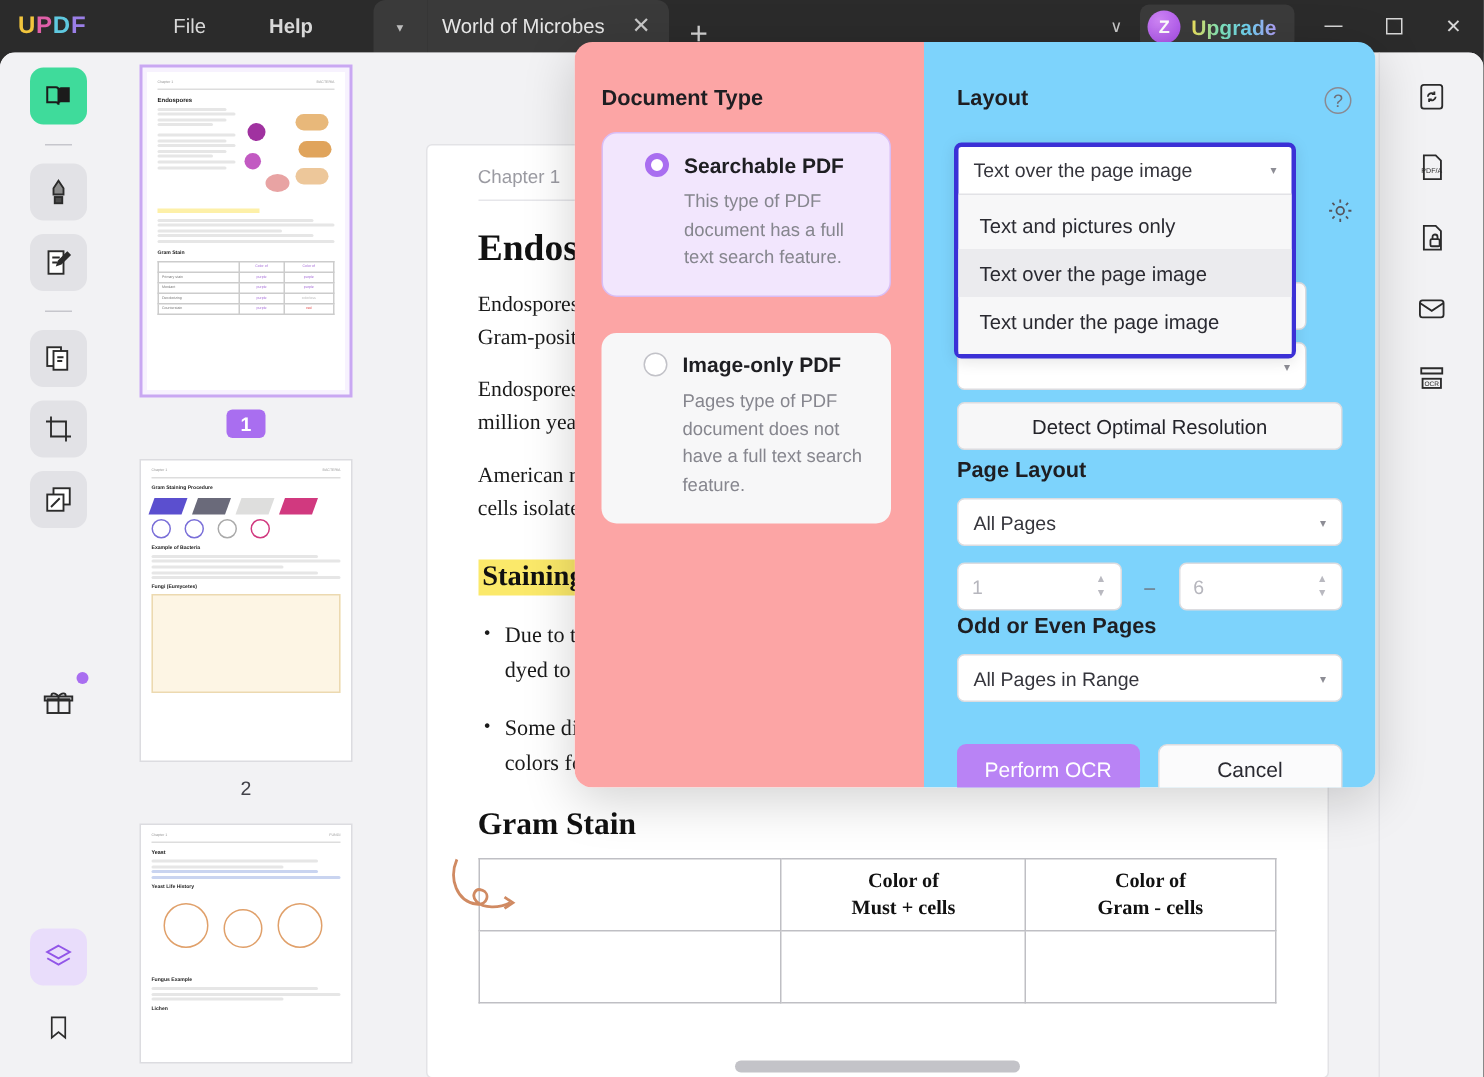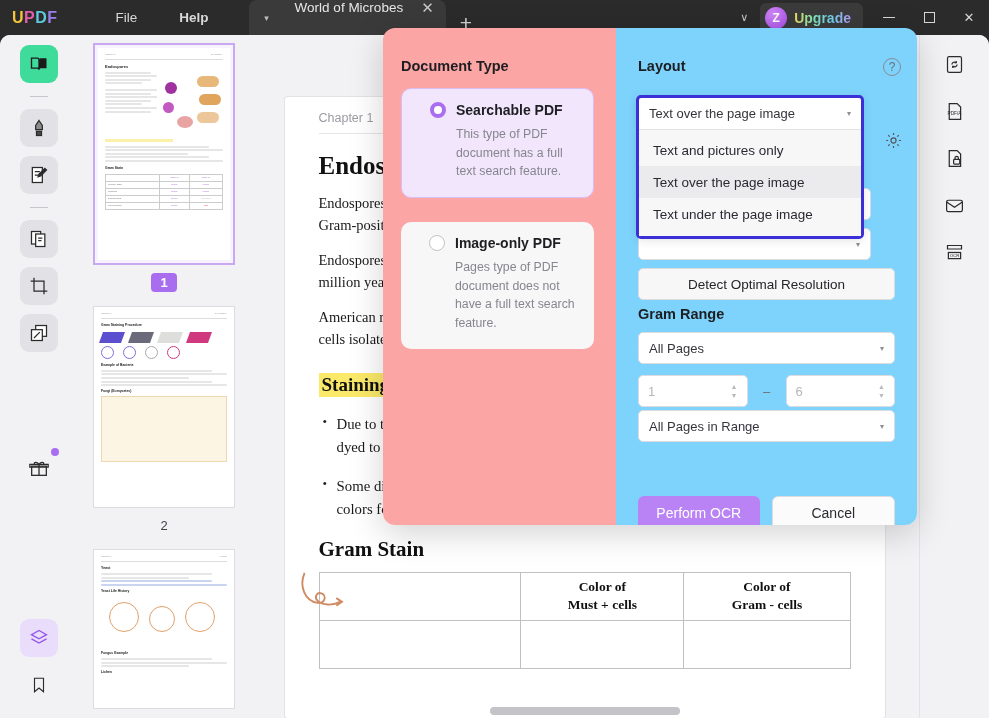--- a/index.html
+++ b/index.html
@@ -32,21 +32,21 @@
   #menu-file { margin-left: 48px; }
   #menu-help { margin-left: 22px; font-weight: bold; }
 
   .tabstrip { display: flex; align-items: flex-end; height: 35px; margin-left: 30px; }
   .tab-caret {
     width: 36px; height: 35px; background: #3a3a3a;
     border-radius: 8px 0 0 0; display:flex; align-items:center; justify-content:center;
     color:#bdbdbd; font-size: 9px;
   }
   .doc-tab {
-    height: 35px; background: #3a3a3a; display: flex; 
+    height: 35px; background: #3a3a3a; display: flex; align-items: center;
     padding: 0 12px 0 10px; color: #e6e6e6; font-size: 13.5px;
     border-radius: 0 8px 0 0; gap: 18px;
   }
   .doc-tab .tabtitle { white-space: nowrap; }
   .tab-close { color:#c8c8c8; font-size: 15px; line-height: 1; cursor: pointer; }
   .tab-add { color:#d0d0d0; font-size: 21px; font-weight: 300; margin-left: 14px; cursor: pointer; }
 
   .tb-right { position: absolute; right: 0; top: 0; height: 35px; display: flex; align-items: center; }
   .chev-down { color:#c9c9c9; font-size: 11px; padding: 0 12px; cursor:pointer; }
   .upgrade {
@@ -623,21 +623,21 @@
       <div class="ghost-row" id="ghost-2">
         <div class="sel-box">
             <span></span>
             <span class="caret">▾</span>
           </div>
       </div>
 
       <div class="detect-btn">Detect Optimal Resolution</div>
 
       <div class="sect" id="sec-range">
-        <div class="sect-h">Gram Range</div>
+        <div class="sect-h">Page Layout</div>
         <div class="sel-box">
           <span>All Pages</span>
           <span class="caret">▾</span>
         </div>
         <div class="spin-row">
           <div class="spin">
             <span>1</span>
             <span class="spin-arrows">
                 <span>▲</span>
                 <span>▼</span>
@@ -648,20 +648,21 @@
             <span>6</span>
             <span class="spin-arrows">
                 <span>▲</span>
                 <span>▼</span>
               </span>
           </div>
         </div>
       </div>
 
       <div class="sect" id="sec-oddeven">
+        <div class="sect-h">Odd or Even Pages</div>
         <div class="sel-box">
           <span>All Pages in Range</span>
           <span class="caret">▾</span>
         </div>
       </div>
 
       <div class="m-actions">
         <div class="btn btn-ocr">Perform OCR</div>
         <div class="btn btn-cancel">Cancel</div>
       </div>

